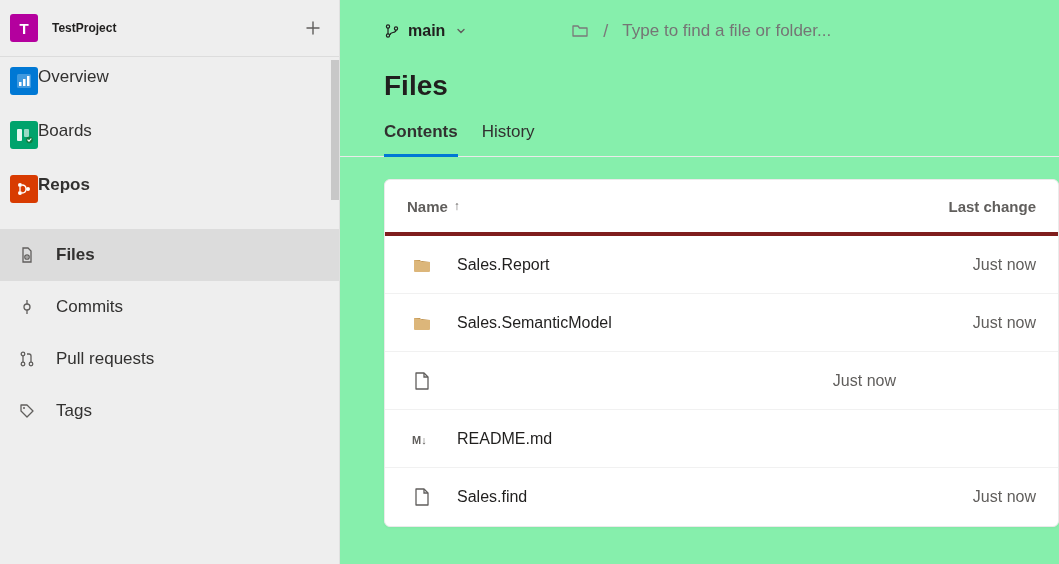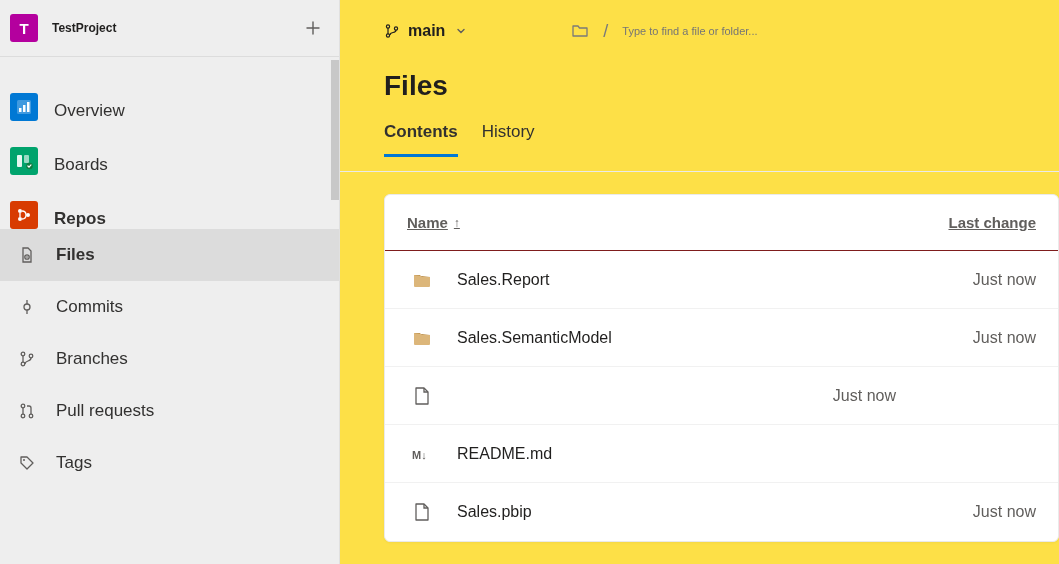--- a/index.html
+++ b/index.html
@@ -63,22 +63,22 @@
       display: flex;
       align-items: center;
       justify-content: center;
       color: #605e5c;
       font-size: 20px;
       cursor: pointer;
     }
     .nav-list { list-style: none; padding-top: 10px; }
     .nav-item {
       display: flex;
-      align-items: flex-end;
-      gap: 16px;
+      align-items: flex-start;
+      gap: 0;
       height: 54px;
       padding: 0 12px 0 10px;
       cursor: pointer;
       color: #323130;
       font-size: 17px;
     }
     .nav-item.expanded { font-weight: 600; }
     .nav-item .nav-icon {
       width: 28px;
       height: 28px;
@@ -106,21 +106,21 @@
       height: 22px;
       display: flex;
       align-items: center;
       justify-content: center;
       color: #605e5c;
       flex-shrink: 0;
     }
     
     .main {
       flex: 1;
-      background: #fde047;
+      background: #86efac;
       display: flex;
       flex-direction: column;
       overflow: hidden;
     }
     .path-bar {
       display: flex;
       align-items: center;
       gap: 14px;
       padding: 12px 0 0 44px;
       height: 50px;
@@ -134,36 +134,36 @@
       color: #201f1e;
       cursor: pointer;
       font-size: 16px;
     }
     .branch-selector .chev { font-size: 12px; color: #605e5c; margin-left: 2px;}
     .folder-glyph { margin-left: 90px; color: #7a7a7a; }
     .path-sep { color: #7a7a7a; font-size: 18px; }
     .search-input {
       border: none;
       outline: none;
-      font-size: 11px;
+      font-size: 17px;
       color: #605e5c;
       background: transparent;
       flex: 1;
       font-family: inherit;
     }
     .page-title {
       font-size: 28px;
       font-weight: 600;
       padding: 20px 0 8px 44px;
       color: #201f1e;
     }
     .tabs {
       display: flex;
       gap: 24px;
-      padding: 12px 0 15px 44px;
+      padding: 12px 0 0 44px;
       border-bottom: 1px solid #eaeaea;
     }
     .tab {
       font-size: 17px;
       color: #323130;
       padding-bottom: 12px;
       cursor: pointer;
     }
     .tab.active {
       font-weight: 600;
@@ -182,25 +182,24 @@
       width: 100%;
     }
     .file-table-header, .file-row {
       display: grid;
       grid-template-columns: 50px 1fr 140px;
       align-items: center;
       padding: 0 22px;
     }
     .file-table-header {
       height: 56px;
-      border-bottom: 1px solid #7f1d1d;
+      border-bottom: 4px solid #7f1d1d;
       color: #605e5c;
       font-weight: 600;
       font-size: 15px;
-      text-decoration: underline;
     }
     .file-table-header .col-name { display: flex; align-items: center; gap: 6px; grid-column: 1 / span 2; }
     .file-table-header .col-change { text-align: right; }
     .file-row {
       height: 58px;
       border-bottom: 1px solid #f1f1f1;
       cursor: pointer;
       font-size: 16px;
     }
     .file-row:last-child { border-bottom: none; }
@@ -282,31 +281,20 @@
       <span>Files</span>
     </li>
     <li class="sub-item">
       <span class="sub-icon">
         <svg width="18" height="18" viewBox="0 0 18 18">
             <circle cx="9" cy="9" r="3" fill="none" stroke="#605e5c" stroke-width="1.3"></circle>
             <path d="M9 2v4M9 12v4" stroke="#605e5c" stroke-width="1.3"></path>
           </svg>
       </span>
       <span>Commits</span>
-    </li>
-    <li class="sub-item">
-      <span class="sub-icon">
-        <svg width="18" height="18" viewBox="0 0 18 18">
-            <circle cx="5" cy="4" r="1.8" fill="none" stroke="#605e5c" stroke-width="1.3"></circle>
-            <circle cx="5" cy="14" r="1.8" fill="none" stroke="#605e5c" stroke-width="1.3"></circle>
-            <circle cx="13" cy="6" r="1.8" fill="none" stroke="#605e5c" stroke-width="1.3"></circle>
-            <path d="M5 6v6M13 8c0 4-6 2-6 6" fill="none" stroke="#605e5c" stroke-width="1.3"></path>
-          </svg>
-      </span>
-      <span>Branches</span>
     </li>
     <li class="sub-item">
       <span class="sub-icon">
         <svg width="18" height="18" viewBox="0 0 18 18">
             <circle cx="5" cy="4" r="1.8" fill="none" stroke="#605e5c" stroke-width="1.3"></circle>
             <circle cx="5" cy="14" r="1.8" fill="none" stroke="#605e5c" stroke-width="1.3"></circle>
             <circle cx="13" cy="14" r="1.8" fill="none" stroke="#605e5c" stroke-width="1.3"></circle>
             <path d="M5 6v6M9 4h2a2 2 0 012 2v6" fill="none" stroke="#605e5c" stroke-width="1.3"></path>
           </svg>
       </span>
@@ -403,20 +391,20 @@
             </span>
             <span class="file-name">README.md</span>
           </div>
           <div class="file-row">
             <span class="file-icon">
               <svg width="18" height="20" viewBox="0 0 18 20">
                 <path d="M3 2h8l4 4v12H3z" fill="none" stroke="#605e5c" stroke-width="1.3" stroke-linejoin="round"></path>
                 <path d="M11 2v4h4" fill="none" stroke="#605e5c" stroke-width="1.3"></path>
               </svg>
             </span>
-            <span class="file-name">Sales.pbip</span>
+            <span class="file-name">Sales.find</span>
             <span class="file-change">Just now</span>
           </div>
         </div>
     </div>
   </div>
 
 </main>
 
 </body></html>

